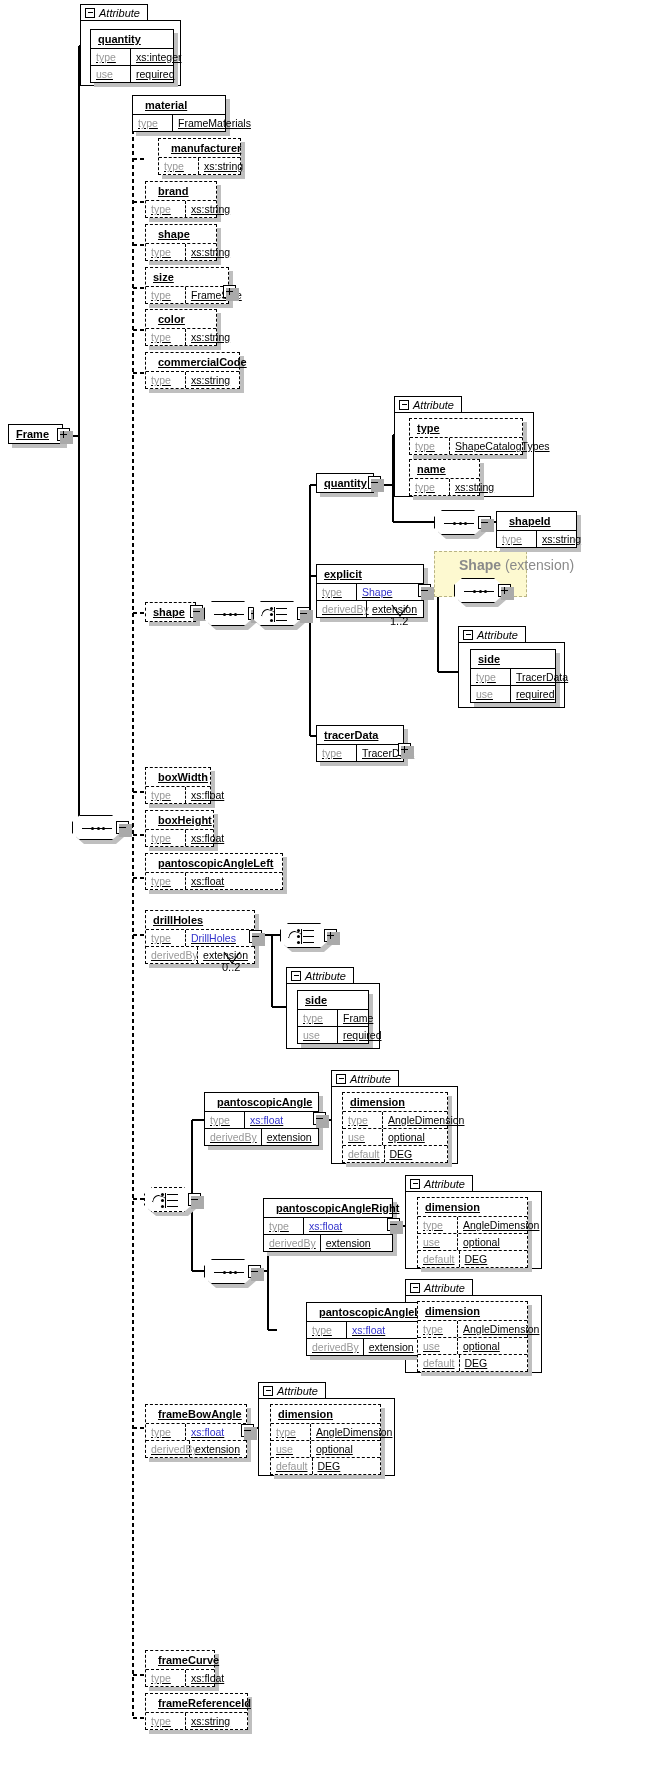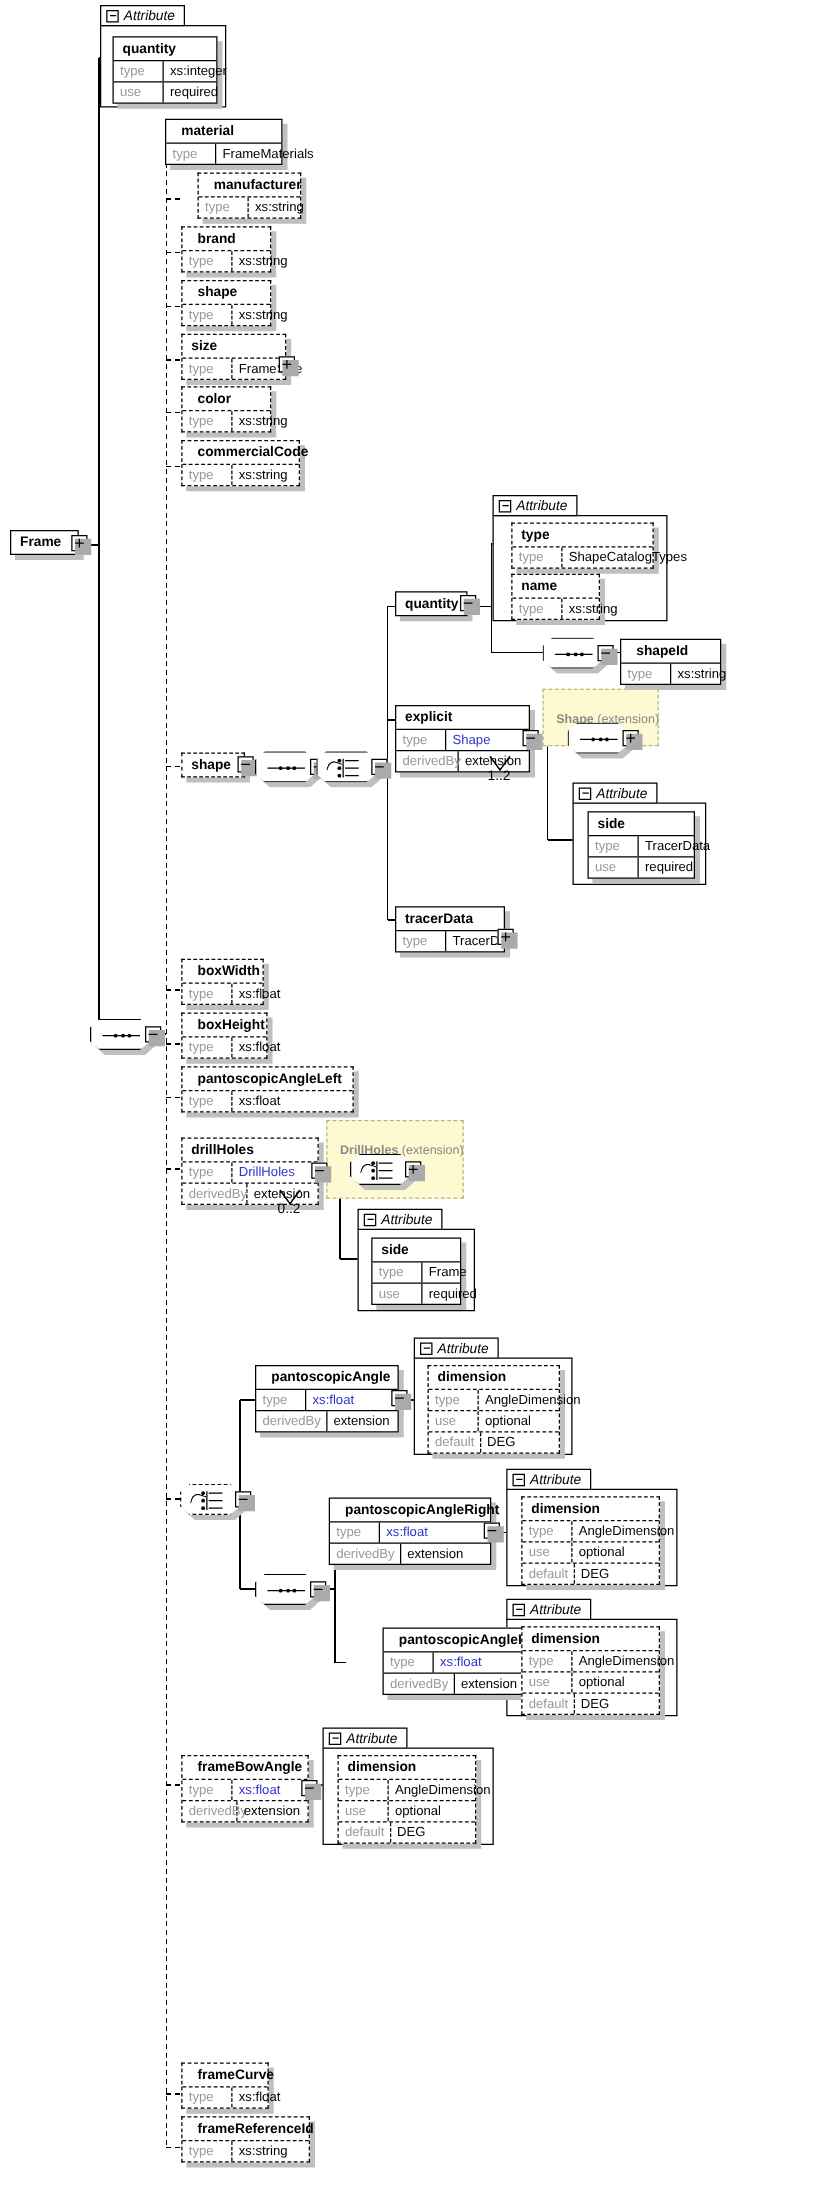--- a/index.html
+++ b/index.html
@@ -6,21 +6,21 @@
   body{
     width:659px;height:1766px;position:relative;overflow:hidden;
     font-family:"Liberation Sans", sans-serif;
     -webkit-font-smoothing:antialiased;
   }
   #canvas{position:absolute;left:0;top:0;width:659px;height:1766px;}
   
   #wires{position:absolute;left:0;top:0;width:659px;height:1766px;pointer-events:none;}
 
   
-  .node{position:absolute;box-sizing:border-box;background:#fff;z-index:3;}
+  .node{position:absolute;box-sizing:border-box;background:#fff;z-index:3;text-decoration:underline;}
   .node .shadow{position:absolute;left:4px;top:4px;right:-4px;bottom:-4px;background:#bfbfbf;z-index:-1;}
   .node .inner{position:relative;background:#fff;border:1.3px solid #000;box-sizing:border-box;}
   .node.opt .inner{border:1.3px dashed #000;}
   .ttl{font-weight:bold;font-size:11px;color:#000;padding:3px 5px 3px 12px;
        line-height:12px;white-space:nowrap;position:relative;}
   .ttl.noicon{padding-left:7px;}
   .prow{display:flex;font-size:10.5px;line-height:12px;}
   .prow .k{color:#999;padding:2px 4px 2px 5px;min-width:40px;box-sizing:border-box;
            border-right:1.1px solid #000;white-space:nowrap;}
   .node.opt .prow .k{border-right:1.1px dashed #000;}
@@ -64,21 +64,21 @@
         padding:0 6px 0 4px;z-index:3;}
   .attrpanel .tab .mbox{width:10px;height:10px;border:1.5px solid #000;background:#fff;
         position:relative;margin-right:4px;box-sizing:border-box;}
   .attrpanel .tab .mbox::before{content:"";position:absolute;left:1.5px;top:3.2px;width:5px;height:1.5px;background:#000;}
   .attrpanel .tab .lab{font-style:italic;font-size:11px;color:#000;white-space:nowrap;}
   .attrpanel .body{position:absolute;left:0;top:16px;right:0;bottom:0;
         border:1.3px solid #000;background:#fff;box-sizing:border-box;z-index:1;}
 
   
   .extgrp{position:absolute;background:#fdf9d0;border:1.3px dashed #b9b483;box-sizing:border-box;z-index:1;}
-  .extgrp .glab{position:absolute;left:10px;top:5px;font-size:10px;color:#8a8a8a;white-space:nowrap;margin-top:13px;}
+  .extgrp .glab{position:absolute;left:24px;top:5px;font-size:14px;color:#8a8a8a;white-space:nowrap;}
   .extgrp .glab b{color:#8a8a8a;font-weight:bold;}
 
   
   .occ{position:absolute;font-size:11px;color:#000;z-index:5;white-space:nowrap;}
   .occarrow{position:absolute;z-index:5;}
 
   
   .rootbox{position:absolute;z-index:4;}
 </style>
 </head>
@@ -522,26 +522,20 @@
   </div>
   <div class="tgl" style="right:-7px;top:20px;">
         <span class="sh"></span>
       </div>
 </div>
 <svg class="occarrow" style="left:222px;top:951px;width:20px;height:14px;" viewBox="0 0 20 14">
   <path d="M2,1 L10,12 L18,1" fill="none" stroke="#000" stroke-width="1.2"></path>
 </svg>
 <div class="occ" style="left:222px;top:961px;">0..2</div>
 
-<div class="extgrp" style="left:261px;top:896px;width:110px;height:63px;">
-  <span class="glab">
-    <b>DrillHoles</b>
-    <span>(extension)</span>
-  </span>
-</div>
 <div class="comp" style="left:280px;top:923px;">
   <div class="csh"></div>
   <div class="cbody">
     <div class="chg">
       <span class="arc"></span>
       <span class="v"></span>
       <span class="d" style="top:0px;"></span>
       <span class="d" style="top:5.9px;"></span>
       <span class="d" style="top:11.8px;"></span>
       <span class="h" style="top:1px;"></span>

